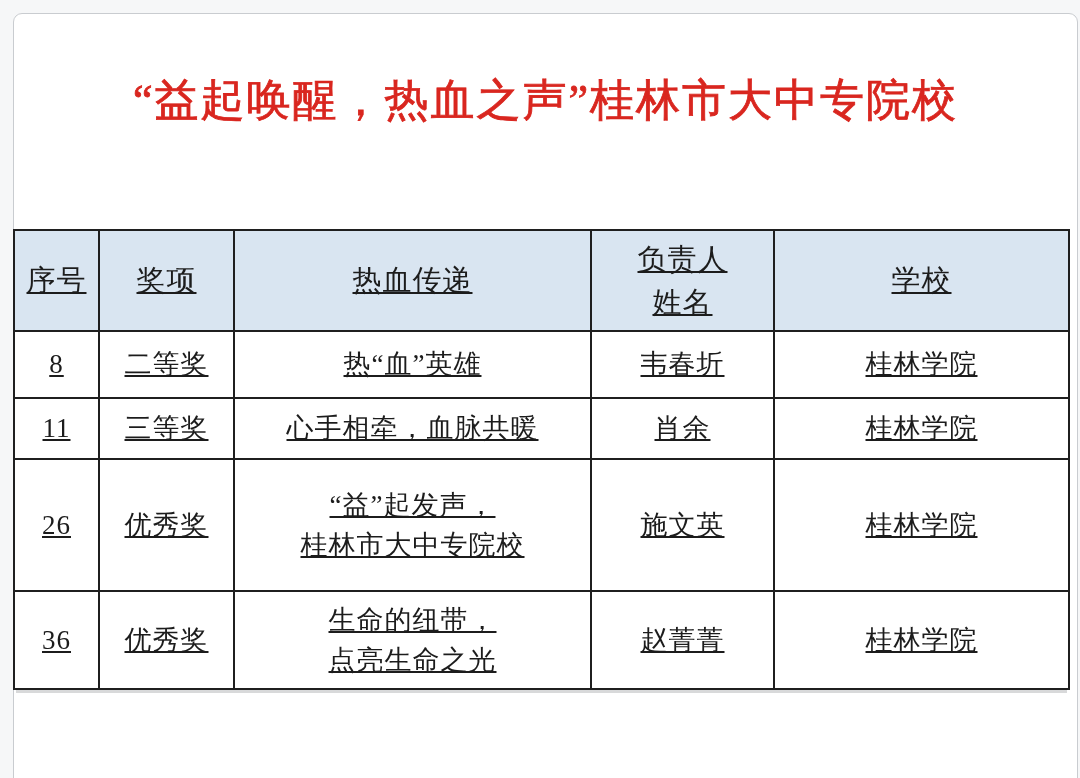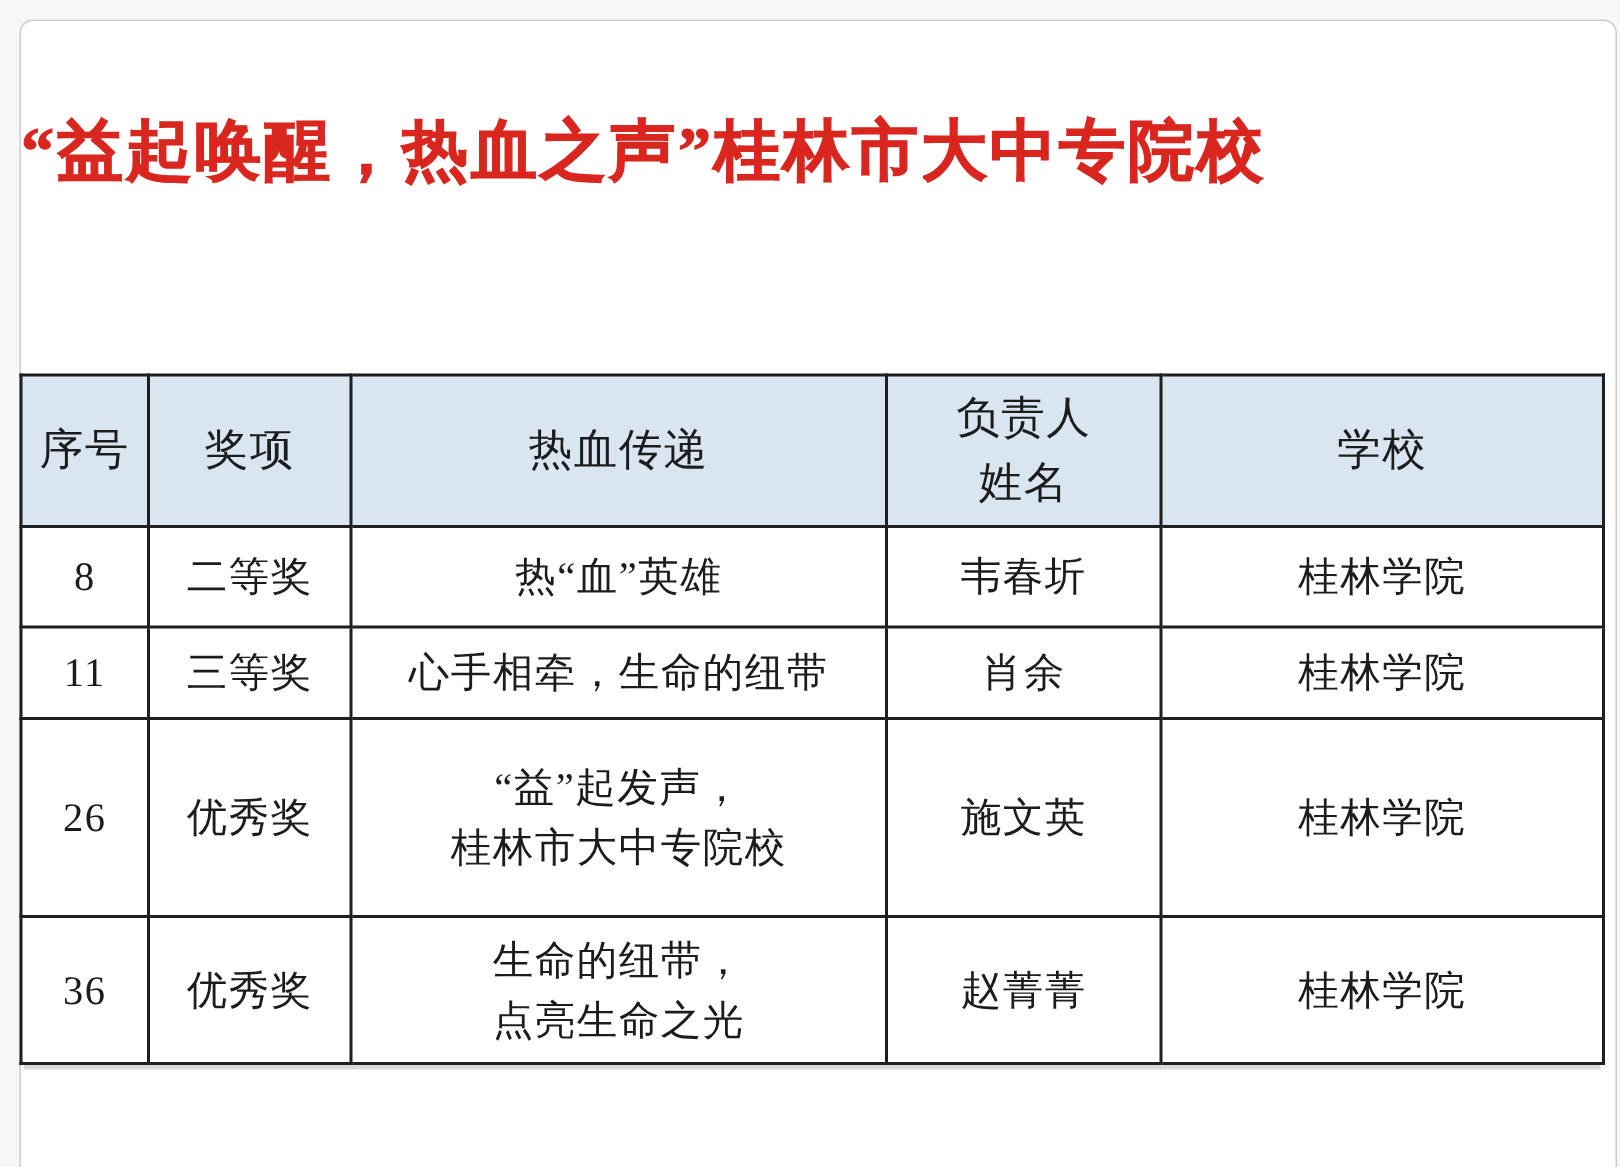--- a/index.html
+++ b/index.html
@@ -18,38 +18,39 @@
   .page-card {
     position: absolute;
     left: 13px; top: 13px;
     width: 1065px; height: 800px; 
     background: #ffffff;
     border: 1px solid #c9ccd0;
     border-radius: 9px;
   }
   .title-block {
     margin-top: 52px;
-    text-align: left;
+    text-align: center;
     color: var(--title-color);
-    font-weight: 700;
+    font-weight: 400;
     font-size: 44px;
     line-height: 1.58;
     letter-spacing: 2px;
     font-family: "Liberation Serif", "DejaVu Serif", serif;
     -webkit-text-stroke: 0.8px var(--title-color);
   }
   .awards-table {
     position: absolute;
     left: -1px;            
-    top: 235px;            
+    top: 215px;            
     width: 1055px;
     border-collapse: collapse;
     table-layout: fixed;
     color: var(--text-color);
     box-shadow: 0 6px 0 -3px #d8d9da;  
+    text-decoration: underline;
   }
   .awards-table th, .awards-table td {
     border: 2px solid var(--border-color);
     text-align: center;
     vertical-align: middle;
     white-space: pre-line;
     padding: 2px 6px;
   }
   .awards-table th {
     background: var(--header-bg);
@@ -102,21 +103,21 @@
       <tr class="row-h1">
         <td>8</td>
         <td>二等奖</td>
         <td>热“血”英雄</td>
         <td>韦春圻</td>
         <td>桂林学院</td>
       </tr>
       <tr class="row-h2">
         <td>11</td>
         <td>三等奖</td>
-        <td>心手相牵，生命的纽带</td>
+        <td>心手相牵，血脉共暖</td>
         <td>肖余</td>
         <td>桂林学院</td>
       </tr>
       <tr class="row-h3">
         <td>26</td>
         <td>优秀奖</td>
         <td>“益”起发声，
 桂林市大中专院校</td>
         <td>施文英</td>
         <td>桂林学院</td>

